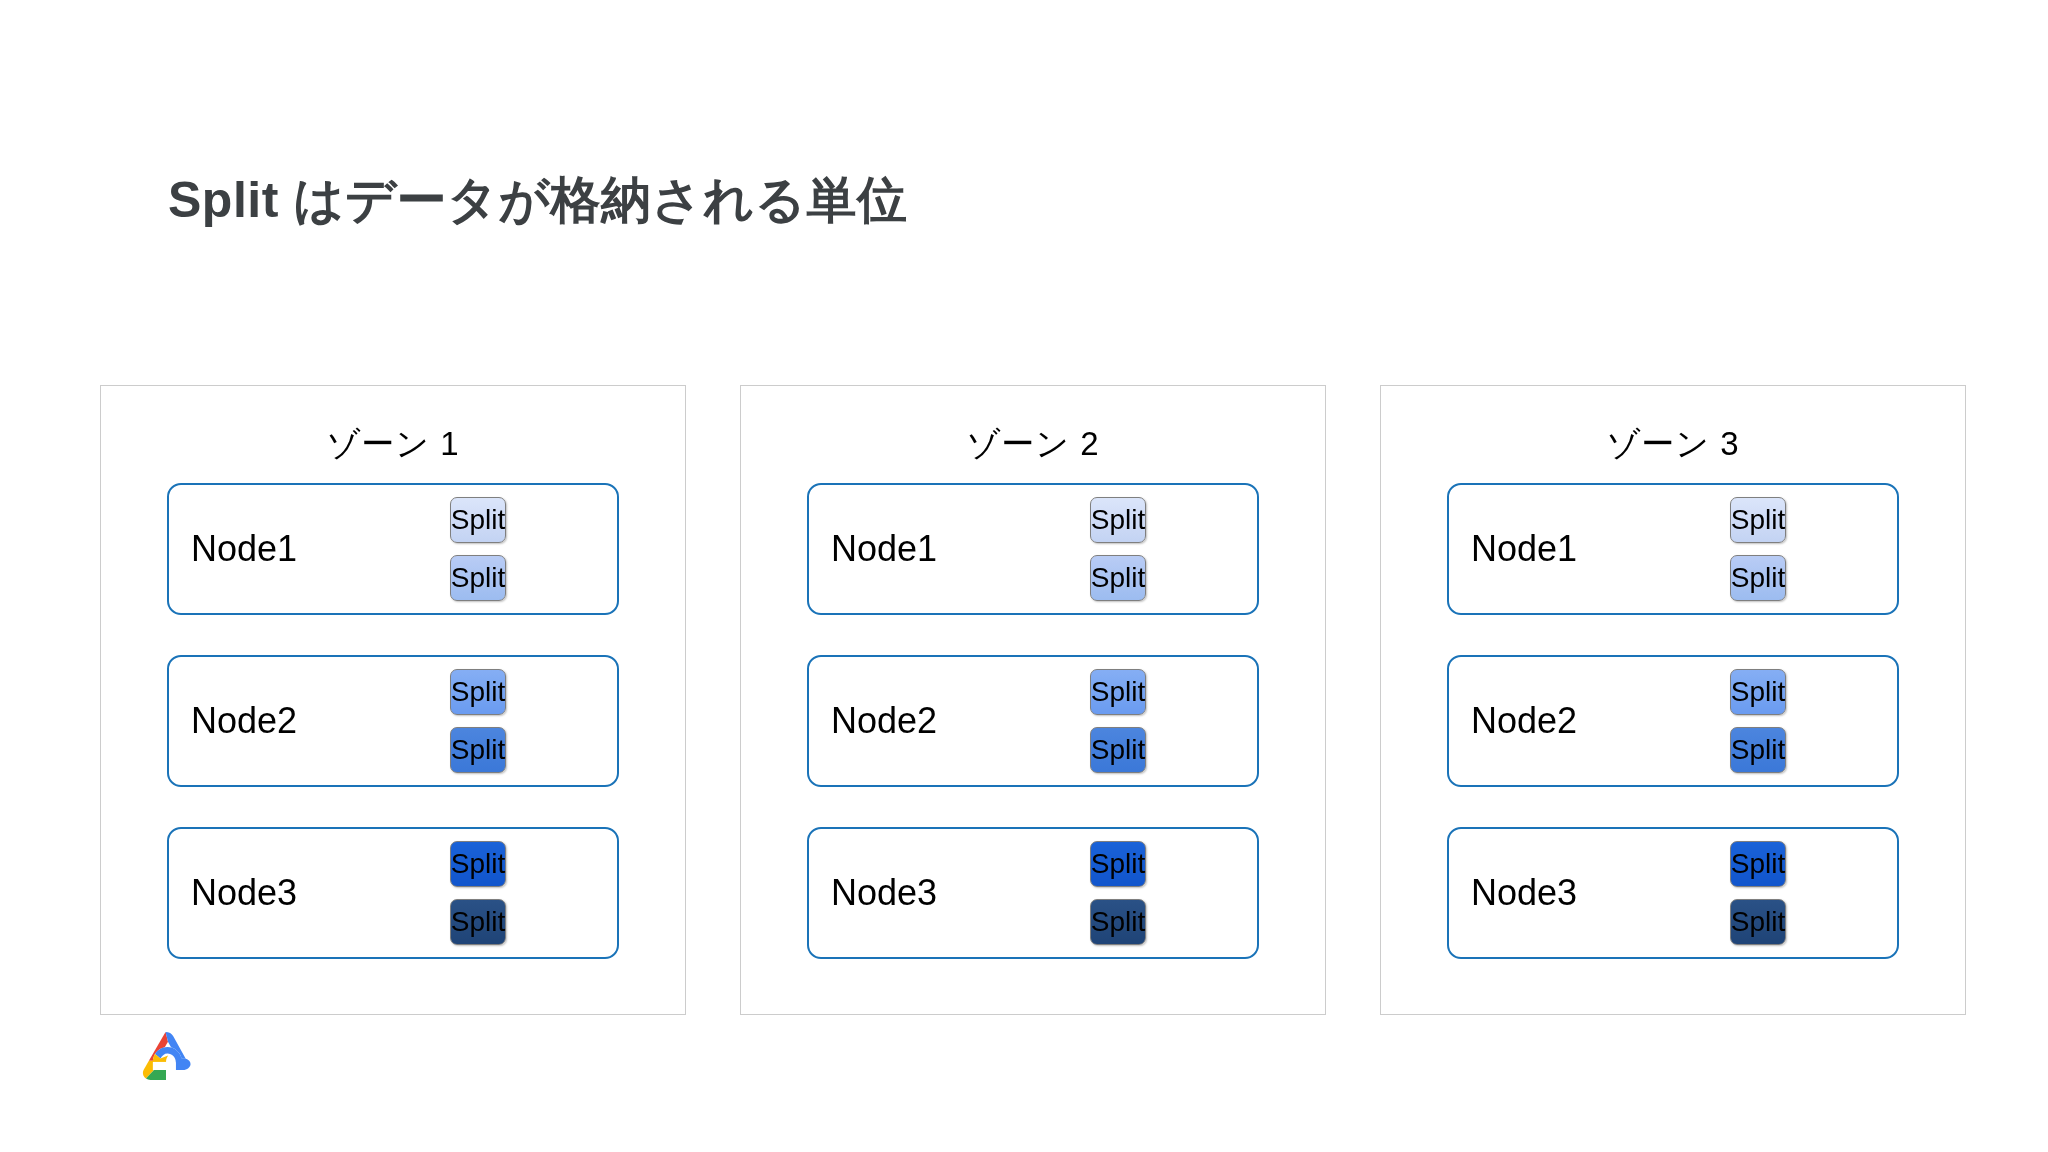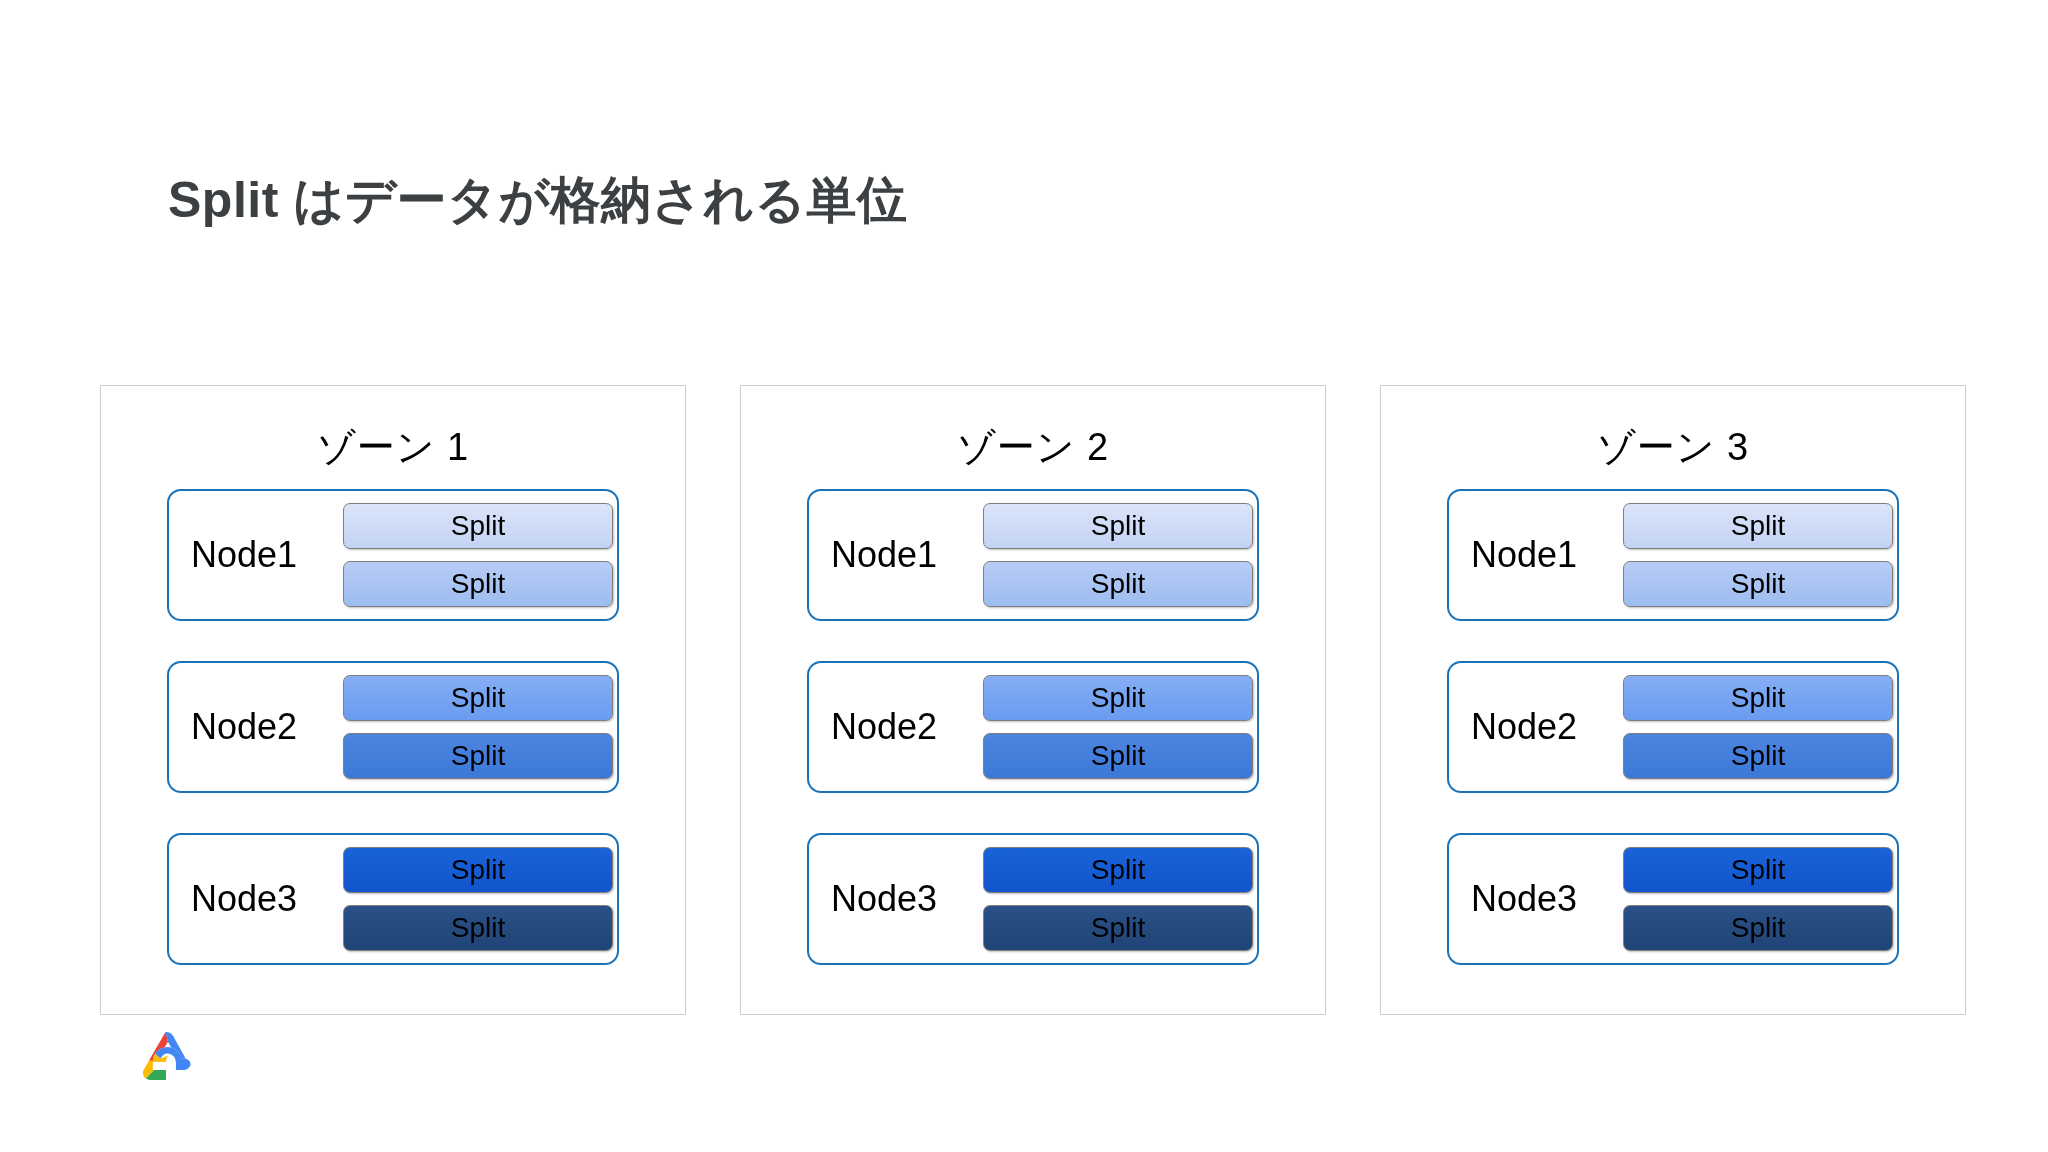--- a/index.html
+++ b/index.html
@@ -47,21 +47,21 @@
     border: 1.5px solid #cccccc;
     background: #ffffff;
     position: relative;
     display: flex;
     flex-direction: column;
     align-items: center;
   }
 
   .zone-label {
     margin-top: 36px;
-    font-size: 38px;
+    font-size: 33px;
     color: #000000;
     letter-spacing: 1px;
     white-space: nowrap;
   }
 
   .nodes {
     margin-top: 16px;
     width: 100%;
     display: flex;
     flex-direction: column;
@@ -90,20 +90,21 @@
     flex: 0 0 auto;
   }
 
   .splits {
     flex: 1 1 auto;
     display: flex;
     flex-direction: column;
     justify-content: center;
     gap: 12px;
     padding-right: 4px;
+    align-items: center;
   }
 
   .split {
     box-sizing: border-box;
     height: 46px;
     border: 1.5px solid #7f7f7f;
     border-radius: 7px;
     display: flex;
     align-items: center;
     justify-content: center;

